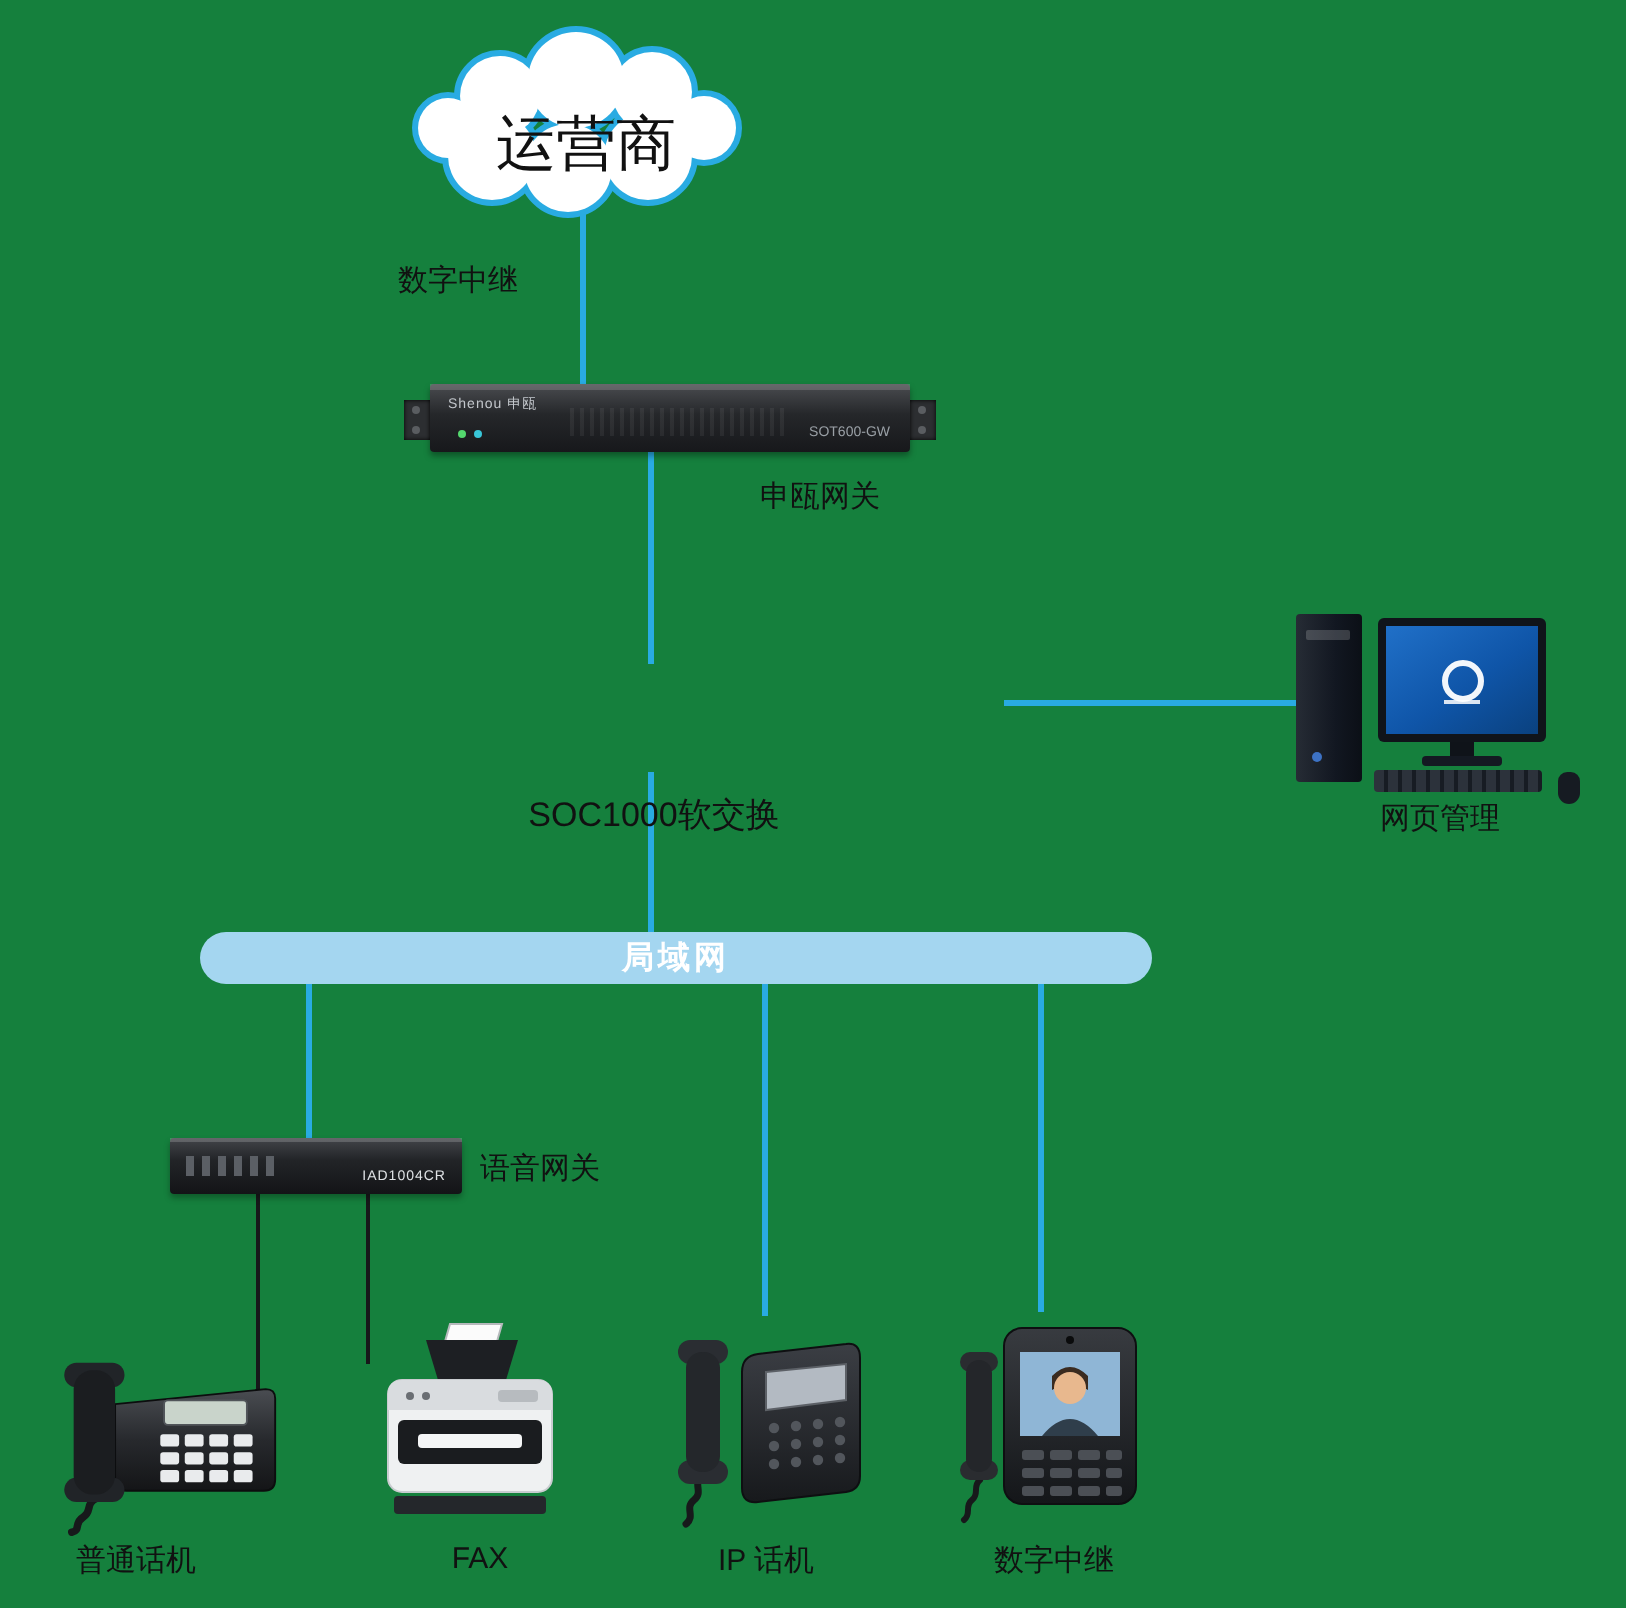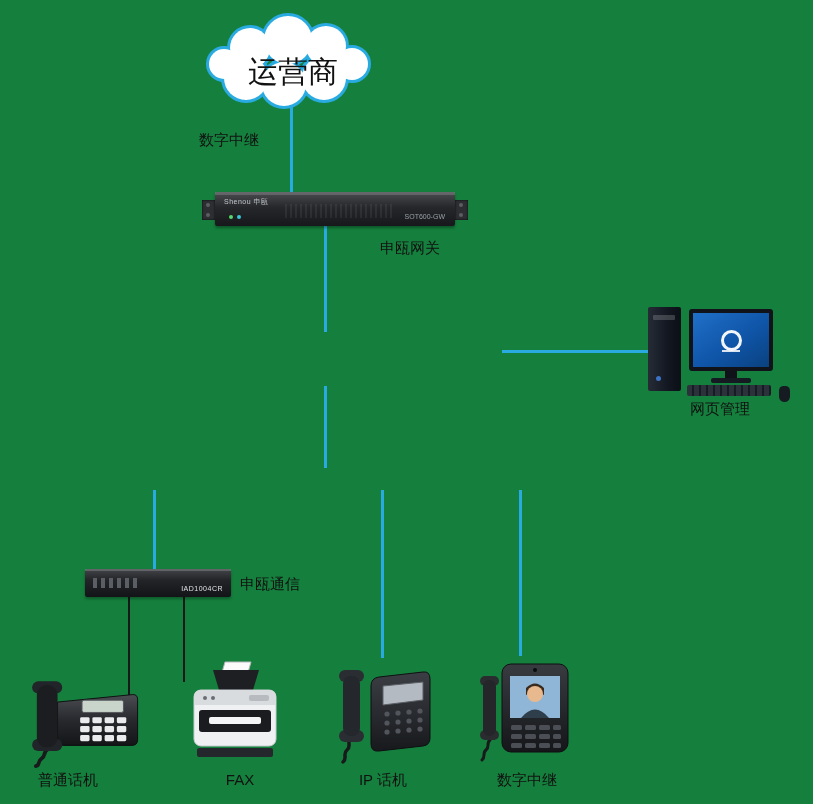--- a/index.html
+++ b/index.html
@@ -145,40 +145,44 @@
     <div class="ear r"></div>
     <div class="top-strip"></div>
     <div class="gw-brand">Shenou 申瓯</div>
     <div class="gw-vents"></div>
     <div class="gw-led g"></div>
     <div class="gw-led b"></div>
     <div class="gw-model">SOT600-GW</div>
   </div>
   <div class="lbl center" style="left:360px;top:239px;width:100px;">申瓯网关</div>
 
+  <div class="lbl center" style="left:227px;top:396px;width:200px;font-size:17px;">SOC1000软交换</div>
 
   <div class="pc">
     <div class="pc-tower"></div>
     <div class="pc-monitor">
       <div class="pc-screen"></div>
     </div>
     <div class="pc-neck"></div>
     <div class="pc-base"></div>
     <div class="pc-keyboard"></div>
     <div class="pc-mouse"></div>
   </div>
   <div class="lbl center" style="left:670px;top:400px;width:100px;">网页管理</div>
 
+  <div class="lan-bar">
+    <span>局域网</span>
+  </div>
 
   <div class="iad">
     <div class="top-strip"></div>
     <div class="iad-ports"></div>
     <div class="iad-model">IAD1004CR</div>
   </div>
-  <div class="lbl" style="left:240px;top:575px;">申瓯通信</div>
+  <div class="lbl" style="left:240px;top:575px;">语音网关</div>
 
   <div class="icon-box" style="left:20px;top:655px;width:125px;height:113px;">
     <svg viewBox="0 0 125 120">
       <defs>
         <linearGradient id="g-ph" x1="0" y1="0" x2="0" y2="1">
           <stop offset="0" stop-color="#4a4d52"></stop>
             <stop offset=".5" stop-color="#27292d"></stop>
             <stop offset="1" stop-color="#141517"></stop>
         </linearGradient>
       </defs>

